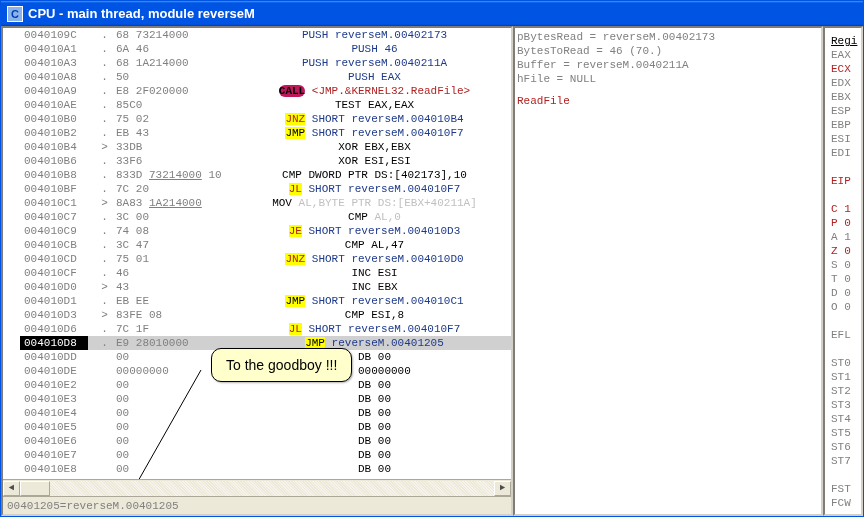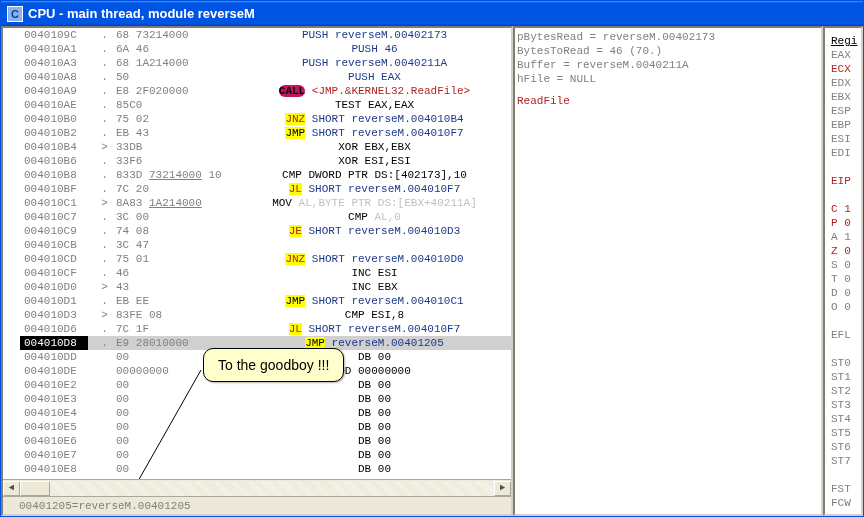--- a/index.html
+++ b/index.html
@@ -21,28 +21,28 @@
 .ins { color:#000; }
 .ins-push { color:#1e3a8a; }
 .ins-call { background:#be185d; color:#000; font-weight:bold;border-radius:6px; }
 .ins-jmp { background:#ffff00; color:#000; }
 .ins-jcc { background:#ffff00; color:#b22222; }
 .scrollbar-h { height:17px; background:#ece9d8; border-top:1px solid #aca899; display:flex; align-items:center; position:relative; }
 .scrollbar-h .btn { width:17px; height:15px; background:#ece9d8; border:1px solid #fff; border-right-color:#aca899; border-bottom-color:#aca899; display:flex; align-items:center; justify-content:center; font-size:9px; color:#4d4d4d; }
 .scrollbar-h .track { flex:1; height:15px; background:repeating-linear-gradient(45deg,#ece9d8,#ece9d8 1px,#f5f3eb 1px,#f5f3eb 2px); position:relative; }
 .scrollbar-h .thumb { position:absolute; left:0; top:0; width:30px; height:15px; background:#ece9d8; border:1px solid #fff; border-right-color:#aca899; border-bottom-color:#aca899; }
 .scrollbar-h .right-btn { margin-left:auto; }
-.statusbar { height:18px; line-height:18px; padding-left:16px; color:#808080; background:#ece9d8; border-top:1px solid #aca899; }
+.statusbar { height:18px; line-height:18px; padding-left:4px; color:#808080; background:#ece9d8; border-top:1px solid #aca899; }
 .info-pane { width:310px; border:2px inset #d4d0c8; background:#fff; padding:2px; overflow:hidden; }
 .info-line { height:14px; line-height:14px; white-space:pre; }
 .reg-pane { width:40px; border:2px inset #d4d0c8; background:#fff; padding:6px; overflow:hidden; }
 .reg-hdr { text-decoration:underline; color:#000; height:14px; line-height:14px; }
 .reg-line { height:14px; line-height:14px; white-space:pre; color:#808080; }
 .reg-line.red { color:#b22222; }
-.tooltip { position:absolute; left:200px; top:320px; background:#ffffcc; border:1px solid #000; border-radius:10px; padding:8px 14px; font-family:Verdana,sans-serif; font-size:14px; color:#000; box-shadow:1px 1px 2px rgba(0,0,0,0.3); z-index:10; }
+.tooltip { position:absolute; left:208px; top:320px; background:#ffffcc; border:1px solid #000; border-radius:10px; padding:8px 14px; font-family:Verdana,sans-serif; font-size:14px; color:#000; box-shadow:1px 1px 2px rgba(0,0,0,0.3); z-index:10; }
 .tooltip::before { content:''; position:absolute; left:-38px; bottom:-110px; width:0; height:0; border-left:1px solid #000; }
 .pointer-line { position:absolute; left:130px; top:342px; width:100px; height:120px; z-index:5; pointer-events:none; }
 </style>
 </head>
 <body>
 
 <div class="window">
   <div class="titlebar">
     <span class="icon">C</span>
     <span>CPU - main thread, module reverseM</span>
@@ -58,21 +58,21 @@
           <div class="row"><span class="col-addr">004010AE</span><span class="col-mark">  .</span><span class="col-bytes">85C0</span><span class="col-disasm"><span class="ins">TEST</span><span style="color: rgb(0, 0, 0);"> EAX,EAX</span></span></div>
           <div class="row"><span class="col-addr">004010B0</span><span class="col-mark">  .</span><span class="col-bytes">75 02</span><span class="col-disasm"><span class="ins-jcc">JNZ</span><span style="color: rgb(30, 58, 138);"> SHORT reverseM.004010B4</span></span></div>
           <div class="row"><span class="col-addr">004010B2</span><span class="col-mark">  .</span><span class="col-bytes">EB 43</span><span class="col-disasm"><span class="ins-jmp">JMP</span><span style="color: rgb(30, 58, 138);"> SHORT reverseM.004010F7</span></span></div>
           <div class="row"><span class="col-addr">004010B4</span><span class="col-mark">  &gt;</span><span class="col-bytes">33DB</span><span class="col-disasm"><span class="ins">XOR</span><span style="color: rgb(0, 0, 0);"> EBX,EBX</span></span></div>
           <div class="row"><span class="col-addr">004010B6</span><span class="col-mark">  .</span><span class="col-bytes">33F6</span><span class="col-disasm"><span class="ins">XOR</span><span style="color: rgb(0, 0, 0);"> ESI,ESI</span></span></div>
           <div class="row"><span class="col-addr">004010B8</span><span class="col-mark">  .</span><span class="col-bytes">833D <span class="u">73214000</span> 10</span><span class="col-disasm"><span class="ins">CMP</span><span style="color: rgb(0, 0, 0);"> DWORD PTR DS:[402173],10</span></span></div>
           <div class="row"><span class="col-addr">004010BF</span><span class="col-mark">  .</span><span class="col-bytes">7C 20</span><span class="col-disasm"><span class="ins-jcc">JL</span><span style="color: rgb(30, 58, 138);"> SHORT reverseM.004010F7</span></span></div>
           <div class="row"><span class="col-addr">004010C1</span><span class="col-mark">  &gt;</span><span class="col-bytes">8A83 <span class="u">1A214000</span></span><span class="col-disasm"><span class="ins">MOV</span><span style="color: rgb(192, 192, 192);"> AL,BYTE PTR DS:[EBX+40211A]</span></span></div>
           <div class="row"><span class="col-addr">004010C7</span><span class="col-mark">  .</span><span class="col-bytes">3C 00</span><span class="col-disasm"><span class="ins">CMP</span><span style="color: rgb(192, 192, 192);"> AL,0</span></span></div>
           <div class="row"><span class="col-addr">004010C9</span><span class="col-mark">  .</span><span class="col-bytes">74 08</span><span class="col-disasm"><span class="ins-jcc">JE</span><span style="color: rgb(30, 58, 138);"> SHORT reverseM.004010D3</span></span></div>
-          <div class="row"><span class="col-addr">004010CB</span><span class="col-mark">  .</span><span class="col-bytes">3C 47</span></div>
+          <div class="row"><span class="col-addr">004010CB</span><span class="col-mark">  .</span><span class="col-bytes">3C 47</span><span class="col-disasm"><span class="ins">CMP</span><span style="color: rgb(0, 0, 0);"> AL,47</span></span></div>
           <div class="row"><span class="col-addr">004010CD</span><span class="col-mark">  .</span><span class="col-bytes">75 01</span><span class="col-disasm"><span class="ins-jcc">JNZ</span><span style="color: rgb(30, 58, 138);"> SHORT reverseM.004010D0</span></span></div>
           <div class="row"><span class="col-addr">004010CF</span><span class="col-mark">  .</span><span class="col-bytes">46</span><span class="col-disasm"><span class="ins">INC</span><span style="color: rgb(0, 0, 0);"> ESI</span></span></div>
           <div class="row"><span class="col-addr">004010D0</span><span class="col-mark">  &gt;</span><span class="col-bytes">43</span><span class="col-disasm"><span class="ins">INC</span><span style="color: rgb(0, 0, 0);"> EBX</span></span></div>
           <div class="row"><span class="col-addr">004010D1</span><span class="col-mark">  .</span><span class="col-bytes">EB EE</span><span class="col-disasm"><span class="ins-jmp">JMP</span><span style="color: rgb(30, 58, 138);"> SHORT reverseM.004010C1</span></span></div>
           <div class="row"><span class="col-addr">004010D3</span><span class="col-mark">  &gt;</span><span class="col-bytes">83FE 08</span><span class="col-disasm"><span class="ins">CMP</span><span style="color: rgb(0, 0, 0);"> ESI,8</span></span></div>
           <div class="row"><span class="col-addr">004010D6</span><span class="col-mark">  .</span><span class="col-bytes">7C 1F</span><span class="col-disasm"><span class="ins-jcc">JL</span><span style="color: rgb(30, 58, 138);"> SHORT reverseM.004010F7</span></span></div>
           <div class="row hl"><span class="col-addr active">004010D8</span><span class="col-mark">  .</span><span class="col-bytes">E9 28010000</span><span class="col-disasm"><span class="ins-jmp">JMP</span><span style="color: rgb(30, 58, 138);"> reverseM.00401205</span></span></div>
           <div class="row"><span class="col-addr">004010DD</span><span class="col-mark">   </span><span class="col-bytes">00</span><span class="col-disasm"><span class="ins">DB</span><span style="color: rgb(0, 0, 0);"> 00</span></span></div>
           <div class="row"><span class="col-addr">004010DE</span><span class="col-mark">   </span><span class="col-bytes">00000000</span><span class="col-disasm"><span class="ins">DD</span><span style="color: rgb(0, 0, 0);"> 00000000</span></span></div>
           <div class="row"><span class="col-addr">004010E2</span><span class="col-mark">   </span><span class="col-bytes">00</span><span class="col-disasm"><span class="ins">DB</span><span style="color: rgb(0, 0, 0);"> 00</span></span></div>

